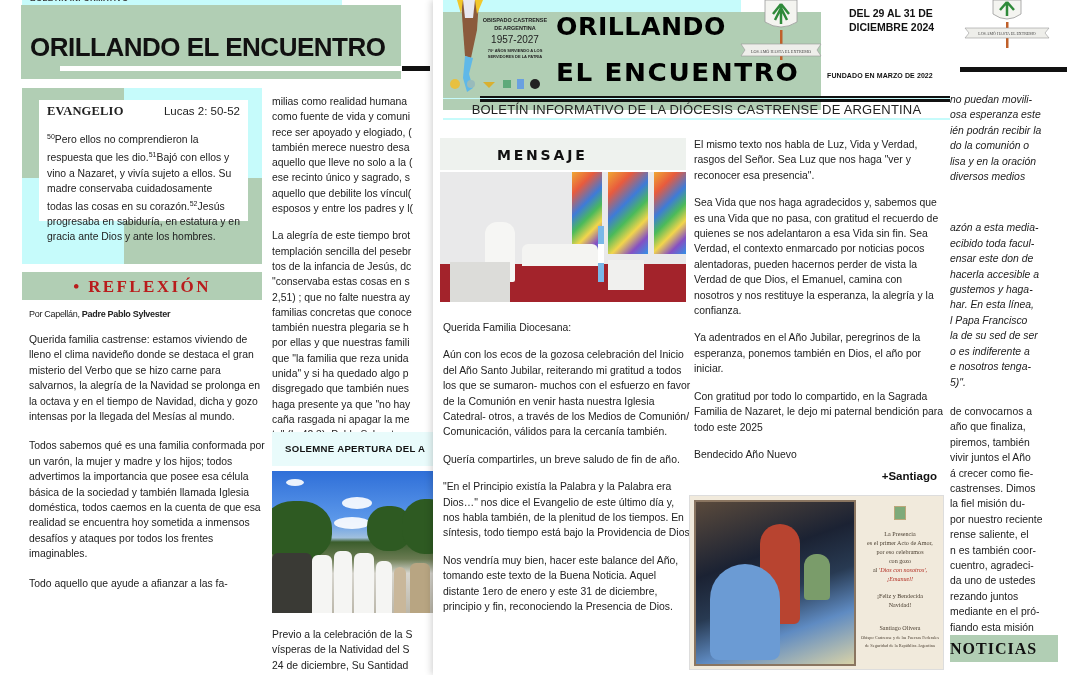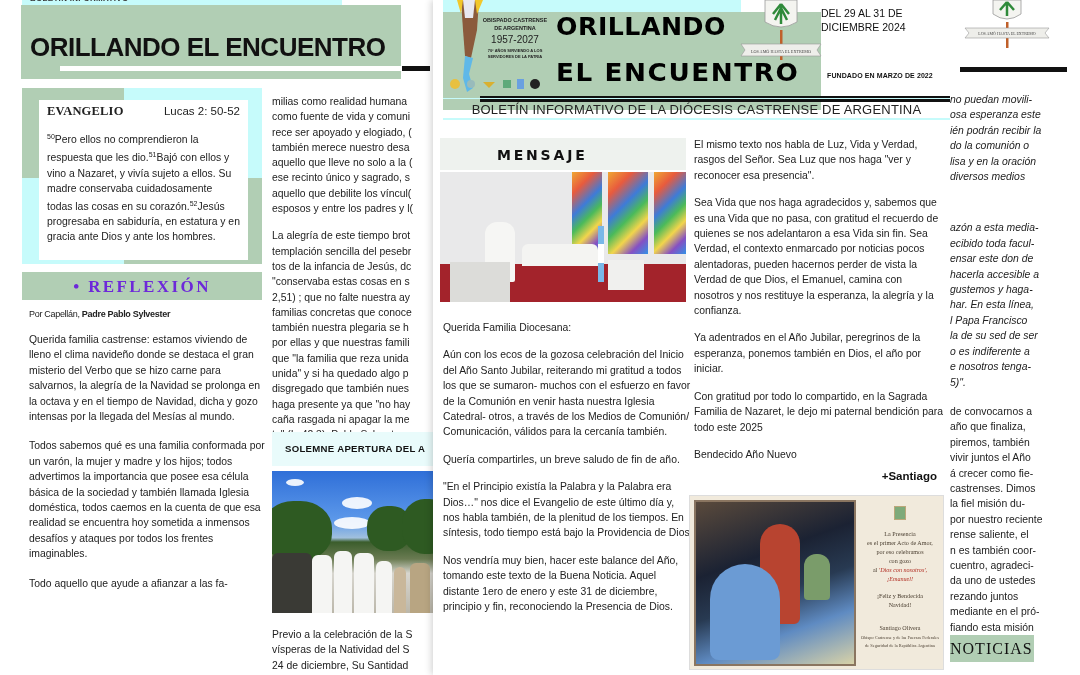--- a/index.html
+++ b/index.html
@@ -15,28 +15,28 @@
   .lp-header { position: absolute; left: 21px; top: 5px; width: 380px; height: 74px; background: #b1ceb4; }
   .lp-title { position: absolute; left: 30px; top: 32px; font-size: 26px; font-weight: bold; color: #111; letter-spacing: -0.5px; }
   .lp-rule-white { position: absolute; left: 60px; top: 66px; width: 342px; height: 5px; background: #fff; }
   .lp-rule-black { position: absolute; left: 402px; top: 66px; width: 28px; height: 5px; background: #111; }
 
   .gospel-wrap { position: absolute; left: 22px; top: 88px; width: 240px; height: 176px; }
   .gw-a { position: absolute; left: 0; top: 0; width: 102px; height: 90px; background: #b1ceb4; }
   .gw-b { position: absolute; left: 102px; top: 0; width: 138px; height: 90px; background: #c6fbfb; }
   .gw-c { position: absolute; left: 0; top: 90px; width: 102px; height: 86px; background: #c6fbfb; }
   .gw-d { position: absolute; left: 102px; top: 90px; width: 138px; height: 86px; background: #b1ceb4; }
-  .gospel-box { position: absolute; left: 17px; top: 12px; width: 209px; height: 160px; background: #fff; padding: 4px 8px; }
+  .gospel-box { position: absolute; left: 17px; top: 12px; width: 209px; height: 121px; background: #fff; padding: 4px 8px; }
   .gospel-head { display: flex; justify-content: space-between; align-items: baseline; margin-bottom: 10px; }
   .gospel-title { font-family: "Liberation Serif", serif; font-weight: bold; font-size: 12.5px; letter-spacing: .2px; }
   .gospel-ref { font-size: 11.5px; color: #222; }
   .gospel-text { font-size: 10.4px; line-height: 15px; color: #222; }
   .gospel-text sup { font-size: 7px; }
 
-  .reflexion-bar { position: absolute; left: 22px; top: 272px; width: 240px; height: 28px; background: #b1ceb4; text-align: center; font-family: "Liberation Serif", serif; font-weight: bold; font-size: 17px; letter-spacing: 2.4px; line-height: 30px; color: #6d28d9; }
+  .reflexion-bar { position: absolute; left: 22px; top: 272px; width: 240px; height: 28px; background: #b1ceb4; text-align: center; font-family: "Liberation Serif", serif; font-weight: bold; font-size: 17px; letter-spacing: 2.4px; line-height: 30px; color: #b91c1c; }
   .byline { position: absolute; left: 29px; top: 309px; font-size: 9px; color: #222; letter-spacing: -0.3px; }
   .byline b { font-weight: bold; margin-top: 24px; }
   .lp-col1 { position: absolute; left: 29px; top: 332px; width: 240px; font-size: 10.4px; line-height: 15.4px; color: #222; }
   .lp-col1 p { margin-bottom: 14px; }
 
   .lp-col2 { position: absolute; left: 272px; top: 94px; width: 170px; font-size: 10.4px; line-height: 15.3px; color: #222; white-space: nowrap; overflow: hidden; }
   .lp-col2 p { margin-bottom: 12px; }
   .solemne-bar { position: absolute; left: 272px; top: 432px; width: 170px; height: 34px; background: #e9fbfb; font-size: 9.6px; font-weight: bold; line-height: 34px; padding-left: 13px; white-space: nowrap; letter-spacing: .3px; color: #111; }
   .photo-procession { position: absolute; left: 272px; top: 471px; width: 168px; height: 142px; overflow: hidden; background: linear-gradient(180deg, #2f6fd8 0%, #5d99ea 35%, #a0c0de 47%, #3b5d2c 50%, #6a7b52 62%, #d8d6cf 72%, #bbb7aa 100%); }
   .photo-procession .cloud { position: absolute; background: #fff; border-radius: 50%; opacity: .9; }
@@ -47,21 +47,21 @@
 
   
   #center-page { left: 433px; top: 0; width: 517px; height: 675px; box-shadow: -3px 0 6px rgba(0,0,0,.12), 3px 0 6px rgba(0,0,0,.12); }
   .cp-topcyan { position: absolute; left: 10px; top: 0; width: 298px; height: 12px; background: #c6fbfb; }
   .cp-header { position: absolute; left: 10px; top: 12px; width: 378px; height: 98px; background: #b1ceb4; }
   .cp-logo { position: absolute; left: 10px; top: 0; width: 108px; height: 100px; }
   .cp-title1 { position: absolute; left: 123px; top: 13px; font-family: "DejaVu Sans", sans-serif; font-size: 24px; font-weight: 900; letter-spacing: .5px; color: #000; transform: scaleX(1.05); transform-origin: left; }
   .cp-title2 { position: absolute; left: 123px; top: 58px; font-family: "DejaVu Sans", sans-serif; font-size: 25px; font-weight: 900; letter-spacing: 1.5px; color: #000; transform: scaleX(1.05); transform-origin: left; }
   .cp-blackrule { position: absolute; left: 47px; top: 96px; width: 470px; height: 6px; background: #111; }
   .cp-crest { position: absolute; left: 298px; top: 0; width: 100px; height: 62px; }
-  .cp-date { position: absolute; left: 388px; top: 6px; font-size: 10.5px; font-weight: normal; line-height: 14px; color: #111; }
+  .cp-date { position: absolute; left: 388px; top: 6px; font-size: 10.5px; font-weight: bold; line-height: 14px; color: #111; padding-left: 28px; }
   .cp-fundado { position: absolute; left: 394px; top: 72px; font-size: 7px; font-weight: bold; color: #111; letter-spacing: .1px; }
   .cp-subtitle-band { position: absolute; left: 10px; top: 98px; width: 507px; height: 22px; border-top: 1px solid #c6fbfb; border-bottom: 2px solid #c6fbfb; text-align: center; font-size: 13px; line-height: 22px; color: #222; letter-spacing: .2px; }
   .cp-mensaje-band { position: absolute; left: 7px; top: 138px; width: 246px; height: 32px; background: #eef2ee; font-family: "DejaVu Sans", sans-serif; font-weight: 900; font-size: 14px; letter-spacing: 2.8px; line-height: 34px; padding-left: 57px; color: #111; }
   .photo-church { position: absolute; left: 7px; top: 172px; width: 246px; height: 130px; overflow: hidden; background: #e9e9ea; }
   .photo-church .floor { position: absolute; left: 0; bottom: 0; width: 100%; height: 38px; background: #a3232b; }
   .photo-church .glass { position: absolute; top: 0; height: 82px; background: linear-gradient(135deg, #f0a020 0%, #e84b2a 20%, #2b6fd6 40%, #39b54a 55%, #f3d33a 70%, #7a3fbf 85%, #1e88e5 100%); opacity: .9; }
   .photo-church .clergy { position: absolute; bottom: 36px; height: 22px; background: #f4f4f2; border-radius: 6px 6px 0 0; }
   .photo-church .priest { position: absolute; left: 45px; bottom: 20px; width: 30px; height: 60px; background: #f6f6f4; border-radius: 12px 12px 2px 2px; }
   .photo-church .ambo { position: absolute; left: 10px; bottom: 0; width: 60px; height: 40px; background: #dcdcd9; }
   .photo-church .flag { position: absolute; left: 158px; bottom: 20px; width: 6px; height: 56px; background: linear-gradient(180deg,#79b8e8 0 33%, #fff 33% 66%, #79b8e8 66%); }
@@ -82,21 +82,21 @@
   .card-crest { width: 12px; height: 14px; margin: 4px auto 10px; background: #7eaa7a; border: 1px solid #bba77a; }
   .card-small { font-size: 4.4px; line-height: 6px; margin-top: 2px; }
 
   
   #right-page { left: 950px; top: 0; width: 130px; height: 675px; }
   .rp-crest { position: absolute; left: 7px; top: 0; width: 100px; height: 50px; }
   .rp-blackrule { position: absolute; left: 10px; top: 67px; width: 107px; height: 5px; background: #111; }
   .rp-col { position: absolute; left: 0; top: 92px; width: 130px; font-size: 10.4px; line-height: 15.4px; color: #222; white-space: nowrap; overflow: hidden; }
   .rp-col p { margin-bottom: 14px; }
   .rp-col .it { font-style: italic; }
-  .rp-noticias { position: absolute; left: 0; top: 635px; width: 84px; height: 27px; background: #b1ceb4; font-family: "Liberation Serif", serif; font-weight: normal; font-size: 16px; line-height: 28px; letter-spacing: 1px; white-space: nowrap; overflow: hidden; color: #111; }
+  .rp-noticias { position: absolute; left: 0; top: 635px; width: 108px; height: 27px; background: #b1ceb4; font-family: "Liberation Serif", serif; font-weight: bold; font-size: 16px; line-height: 28px; letter-spacing: 1px; white-space: nowrap; overflow: hidden; color: #111; }
 
   svg { display: block; }
 </style>
 </head>
 <body>
 
 <div class="page" id="left-page">
   <div class="lp-topbar"></div>
   <div class="lp-topbar-text">BOLETÍN INFORMATIVO</div>
   <div class="lp-header"></div>

